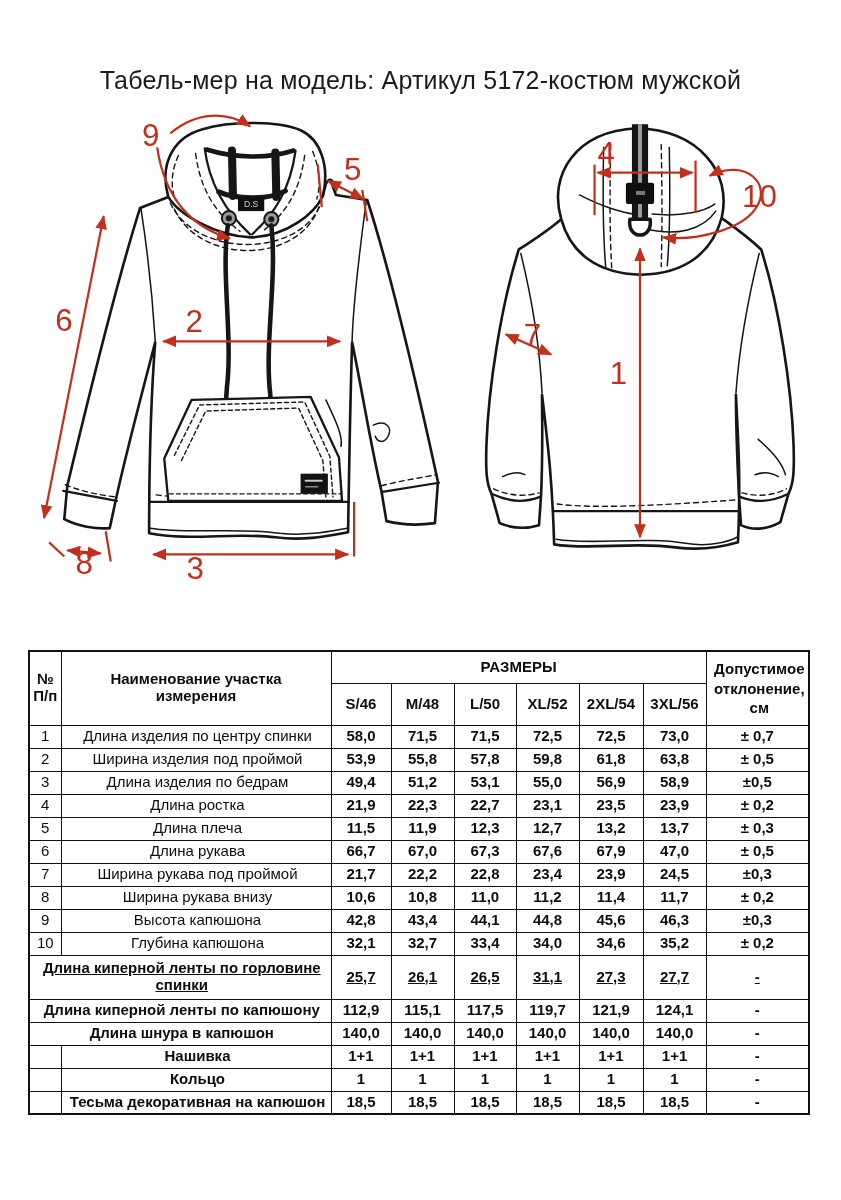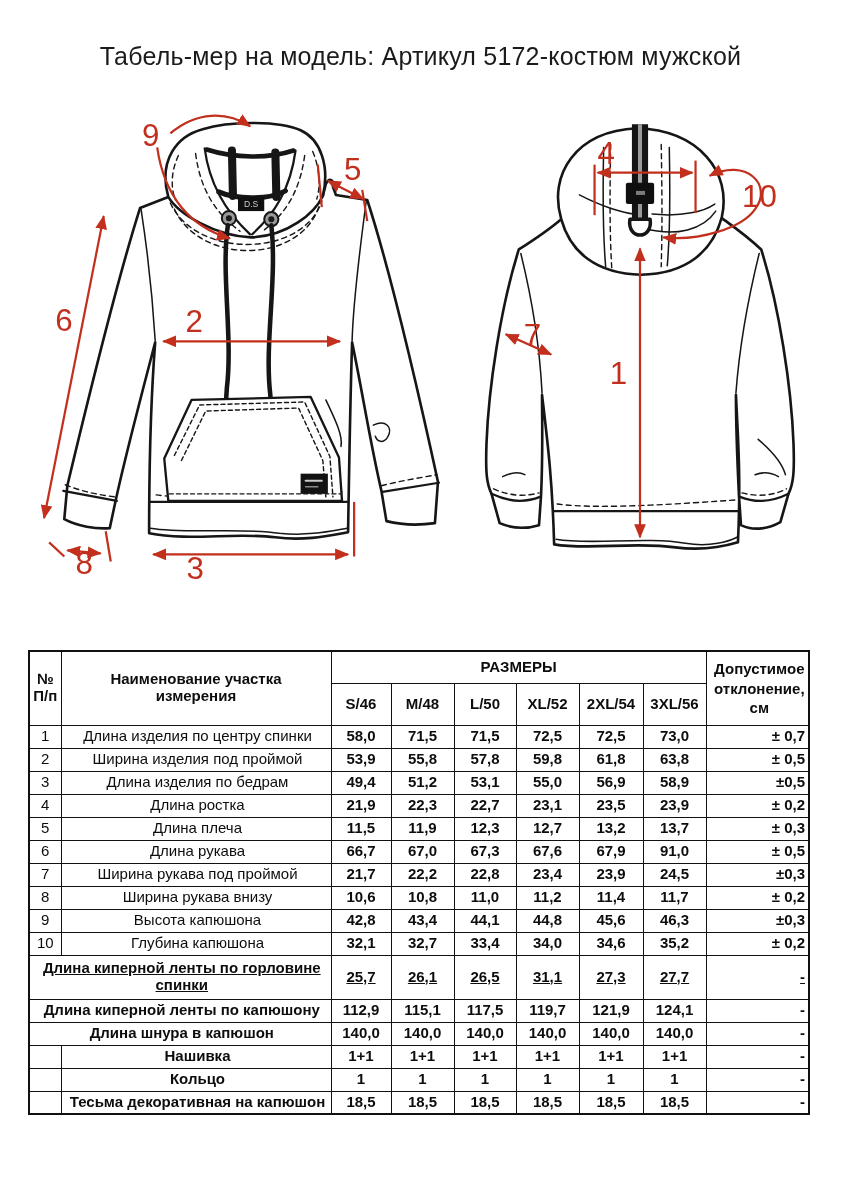--- a/index.html
+++ b/index.html
@@ -1,38 +1,38 @@
 <!DOCTYPE html>
 <html><head>
 <meta charset="utf-8">
 <style>
   html,body{margin:0;padding:0;background:#fff;}
   .page{position:relative;width:841px;height:1200px;background:#ffffff;overflow:hidden;
         font-family:"Liberation Sans",sans-serif;color:#0d0d0d;}
-  .title{position:absolute;top:42px;left:0;width:841px;text-align:center;
+  .title{position:absolute;top:66px;left:0;width:841px;text-align:center;
          font-size:25px;font-weight:500;color:#1b1b1b;letter-spacing:.2px;}
   .fig{position:absolute;top:100px;}
   .fig.front{left:26px;width:426px;height:510px;}
   .fig.back{left:438px;width:404px;height:510px;}
   .fig svg{width:100%;height:100%;display:block;}
 
   table.spec{position:absolute;left:28px;top:650px;width:780px;border-collapse:collapse;
              table-layout:fixed;font-size:15px;border:2px solid #111;}
   table.spec td{border:1px solid #111;padding:0 3px;vertical-align:middle;line-height:1.12;
                 overflow:hidden;}
   .hc{font-weight:bold;text-align:center;}
   .h1r{height:32px;}
   .h2r{height:42px;padding-left:7px;}
   .tol-h{text-align:center;padding-left:7px !important;line-height:1.3 !important;}
   .dr{height:23px;}
   .tall{height:44px;text-decoration:underline;}
   .c0{text-align:center;}
   .c1{text-align:center;padding-left:6px !important;}
   .v{text-align:center;font-weight:bold;}
-  .t{text-align:right;font-weight:bold;}
+  .t{text-align:center;font-weight:bold;}
   .bname{font-weight:bold;}
 </style>
 </head>
 <body>
 
 <div class="page">
 
   <div class="title">Табель-мер на модель: Артикул 5172-костюм мужской</div>
 
   <div class="fig front">
@@ -292,21 +292,21 @@
         <td class="t">± 0,3</td>
       </tr>
       <tr class="dr">
         <td class="c0">6</td>
         <td class="c1">Длина рукава</td>
         <td class="v">66,7</td>
         <td class="v">67,0</td>
         <td class="v">67,3</td>
         <td class="v">67,6</td>
         <td class="v">67,9</td>
-        <td class="v">91,0</td>
+        <td class="v">47,0</td>
         <td class="t">± 0,5</td>
       </tr>
       <tr class="dr">
         <td class="c0">7</td>
         <td class="c1">Ширина рукава под проймой</td>
         <td class="v">21,7</td>
         <td class="v">22,2</td>
         <td class="v">22,8</td>
         <td class="v">23,4</td>
         <td class="v">23,9</td>

